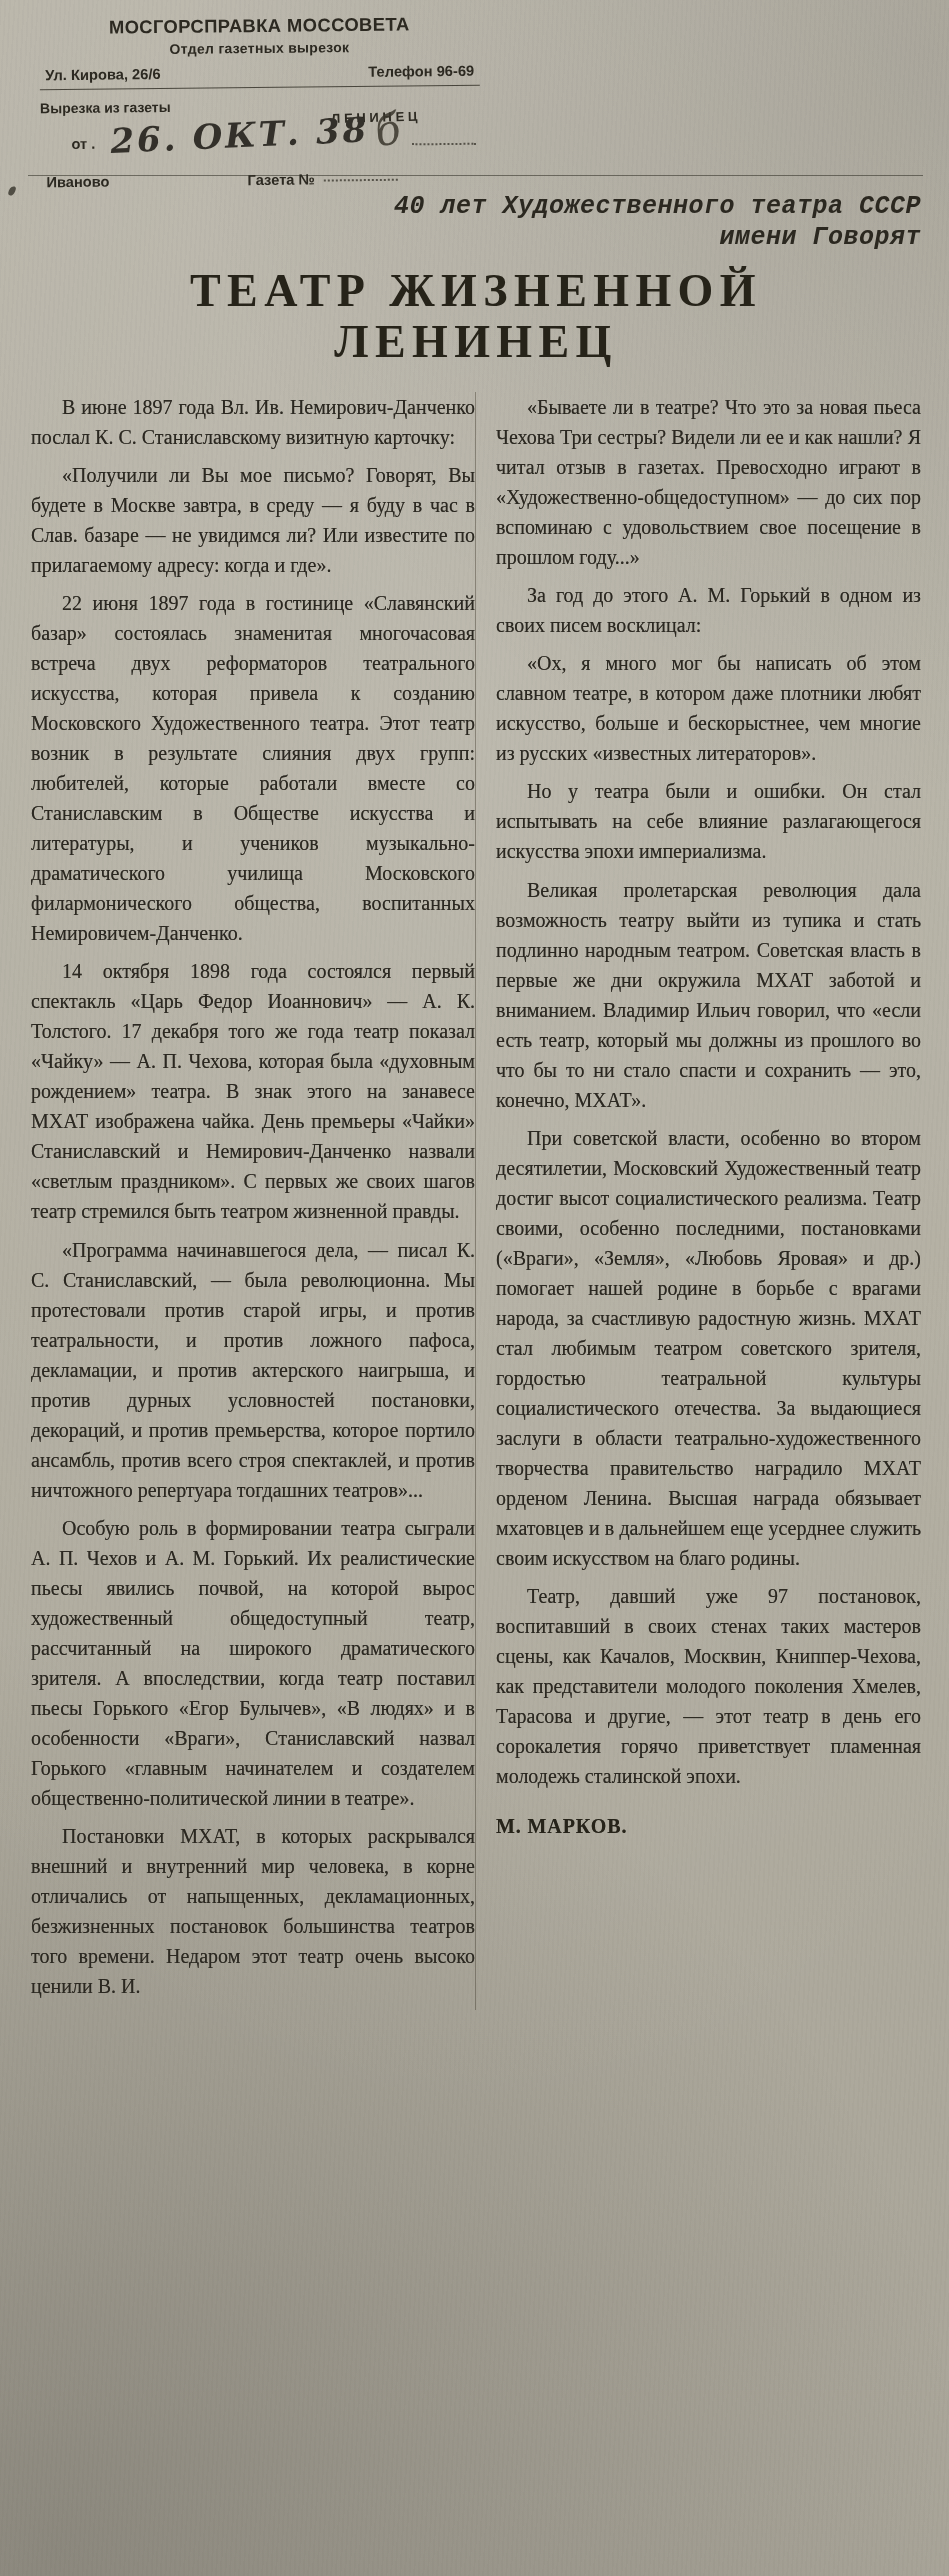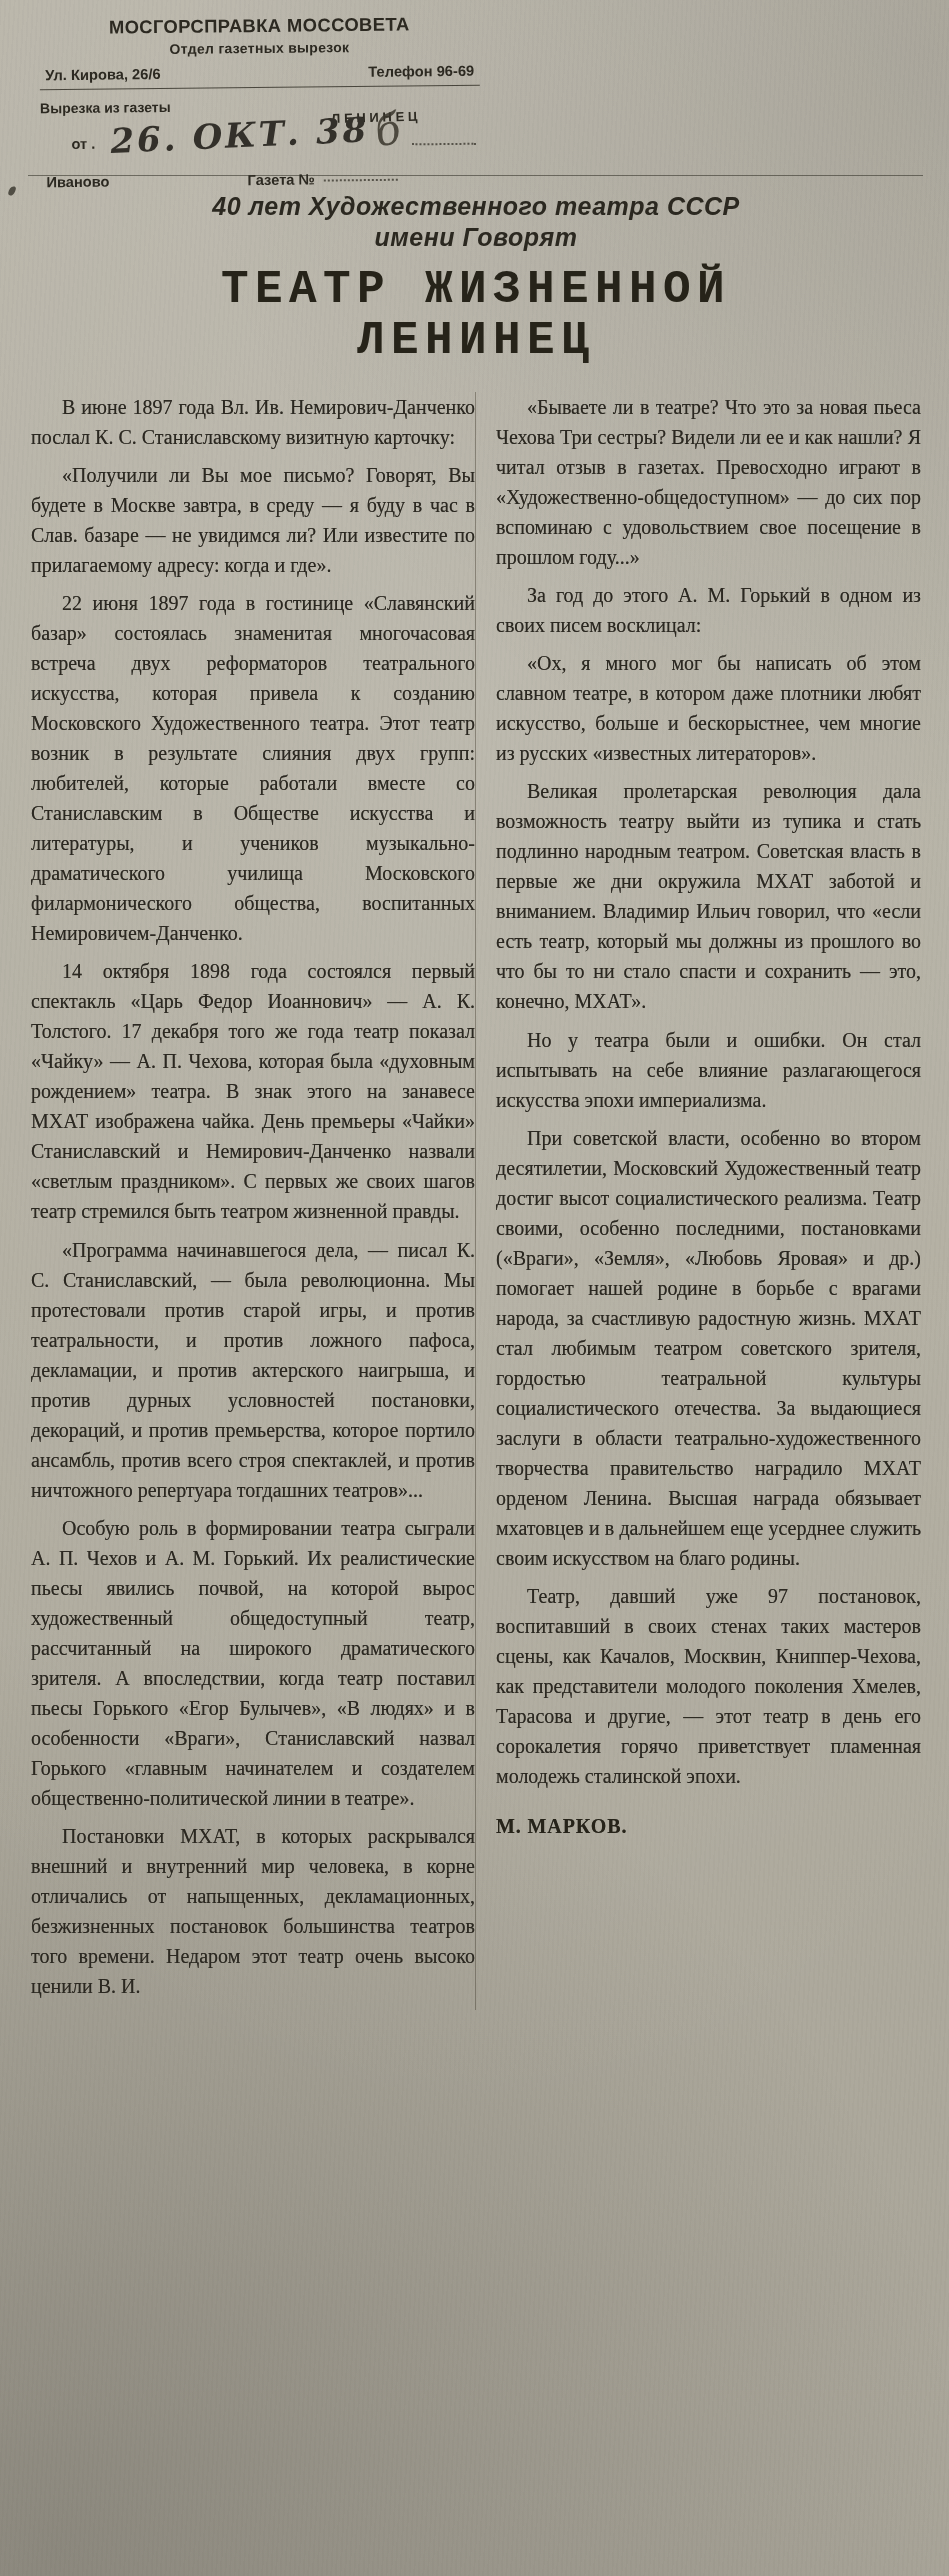--- a/index.html
+++ b/index.html
@@ -40,23 +40,23 @@
   .stamp-bottom{display:flex;align-items:baseline;margin-top:16.6px;font-weight:700;font-size:14.7px;padding:0 5.5px}
   .gazeta{margin-left:138px;white-space:nowrap}
   .dots{display:inline-block;width:74px;border-bottom:2.8px dotted rgba(44,41,33,.7);transform:translateY(-2.8px);margin-left:9.2px}
 
   .top-rule{position:absolute;left:28px;right:26px;top:175px;border:0;border-top:1.8px solid rgba(44,41,33,.55)}
   .ink-mark{position:absolute;left:9.2px;top:186px;width:6.4px;height:10px;background:#36332a;
             border-radius:60% 40% 55% 45%;transform:rotate(24deg);opacity:.8}
 
   
   .article{position:absolute;top:191px;left:31px;right:28px;bottom:22px}
-  .kicker{text-align:center;font-family:Liberation Sans, sans-serif;font-style:italic;font-weight:700;
+  .kicker{text-align:right;font-family:Liberation Mono, monospace;font-style:italic;font-weight:700;
           font-size:25px;line-height:1.25;letter-spacing:0.5px;color:#2b2820}
-  .title{text-align:center;font-family:Liberation Mono, monospace;font-weight:700;font-size:46px;
+  .title{text-align:center;font-family:Liberation Serif, serif;font-weight:700;font-size:46px;
          line-height:1.12;letter-spacing:6.4px;margin-top:11px;color:#262319}
   .columns{display:flex;margin-top:24px}
   .col{width:50%;font-size:20px;line-height:1.5;text-align:justify;color:#2b2821;
        text-shadow:0 0 0.5px rgba(43,40,33,.6)}
   .col-left{border-right:0.9px solid rgba(70,65,52,.45)}
   .col-right{padding-left:20px}
   .para{text-indent:31px;margin-bottom:8.3px}
   .para-cont{text-indent:0;margin-bottom:8.3px}
   .byline{font-weight:700;font-size:20px;letter-spacing:0.9px;margin-top:20px;padding-right:7.4px;color:#262319}
 </style>
@@ -112,22 +112,22 @@
             <p class="para">«Программа начинавшегося дела, — писал К. С. Станиславский, — была революционна. Мы протестовали против старой игры, и против театральности, и против ложного пафоса, декламации, и против актерского наигрыша, и против дурных условностей постановки, декораций, и против премьерства, которое портило ансамбль, против всего строя спектаклей, и против ничтожного репертуара тогдашних театров»...</p>
             <p class="para">Особую роль в формировании театра сыграли А. П. Чехов и А. М. Горький. Их реалистические пьесы явились почвой, на которой вырос художественный общедоступный театр, рассчитанный на широкого драматического зрителя. А впоследствии, когда театр поставил пьесы Горького «Егор Булычев», «В людях» и в особенности «Враги», Станиславский назвал Горького «главным начинателем и создателем общественно-политической линии в театре».</p>
             <p class="para">Постановки МХАТ, в которых раскрывался внешний и внутренний мир человека, в корне отличались от напыщенных, декламационных, безжизненных постановок большинства театров того времени. Недаром этот театр очень высоко ценили В. И.</p>
           </div>
       </div>
       <div class="col col-right">
         <div>
             <p class="para">«Бываете ли в театре? Что это за новая пьеса Чехова Три сестры? Видели ли ее и как нашли? Я читал отзыв в газетах. Превосходно играют в «Художественно-общедоступном» — до сих пор вспоминаю с удовольствием свое посещение в прошлом году...»</p>
             <p class="para">За год до этого А. М. Горький в одном из своих писем восклицал:</p>
             <p class="para">«Ох, я много мог бы написать об этом славном театре, в котором даже плотники любят искусство, больше и бескорыстнее, чем многие из русских «известных литераторов».</p>
+            <p class="para">Но у театра были и ошибки. Он стал испытывать на себе влияние разлагающегося искусства эпохи империализма.</p>
             <p class="para">Великая пролетарская революция дала возможность театру выйти из тупика и стать подлинно народным театром. Советская власть в первые же дни окружила МХАТ заботой и вниманием. Владимир Ильич говорил, что «если есть театр, который мы должны из прошлого во что бы то ни стало спасти и сохранить — это, конечно, МХАТ».</p>
-            <p class="para">Но у театра были и ошибки. Он стал испытывать на себе влияние разлагающегося искусства эпохи империализма.</p>
             <p class="para">При советской власти, особенно во втором десятилетии, Московский Художественный театр достиг высот социалистического реализма. Театр своими, особенно последними, постановками («Враги», «Земля», «Любовь Яровая» и др.) помогает нашей родине в борьбе с врагами народа, за счастливую радостную жизнь. МХАТ стал любимым театром советского зрителя, гордостью театральной культуры социалистического отечества. За выдающиеся заслуги в области театрально-художественного творчества правительство наградило МХАТ орденом Ленина. Высшая награда обязывает мхатовцев и в дальнейшем еще усерднее служить своим искусством на благо родины.</p>
             <p class="para">Театр, давший уже 97 постановок, воспитавший в своих стенах таких мастеров сцены, как Качалов, Москвин, Книппер-Чехова, как представители молодого поколения Хмелев, Тарасова и другие, — этот театр в день его сорокалетия горячо приветствует пламенная молодежь сталинской эпохи.</p>
           </div>
         <div class="byline">М. МАРКОВ.</div>
       </div>
     </div>
   </div>
 
 </div>
 

